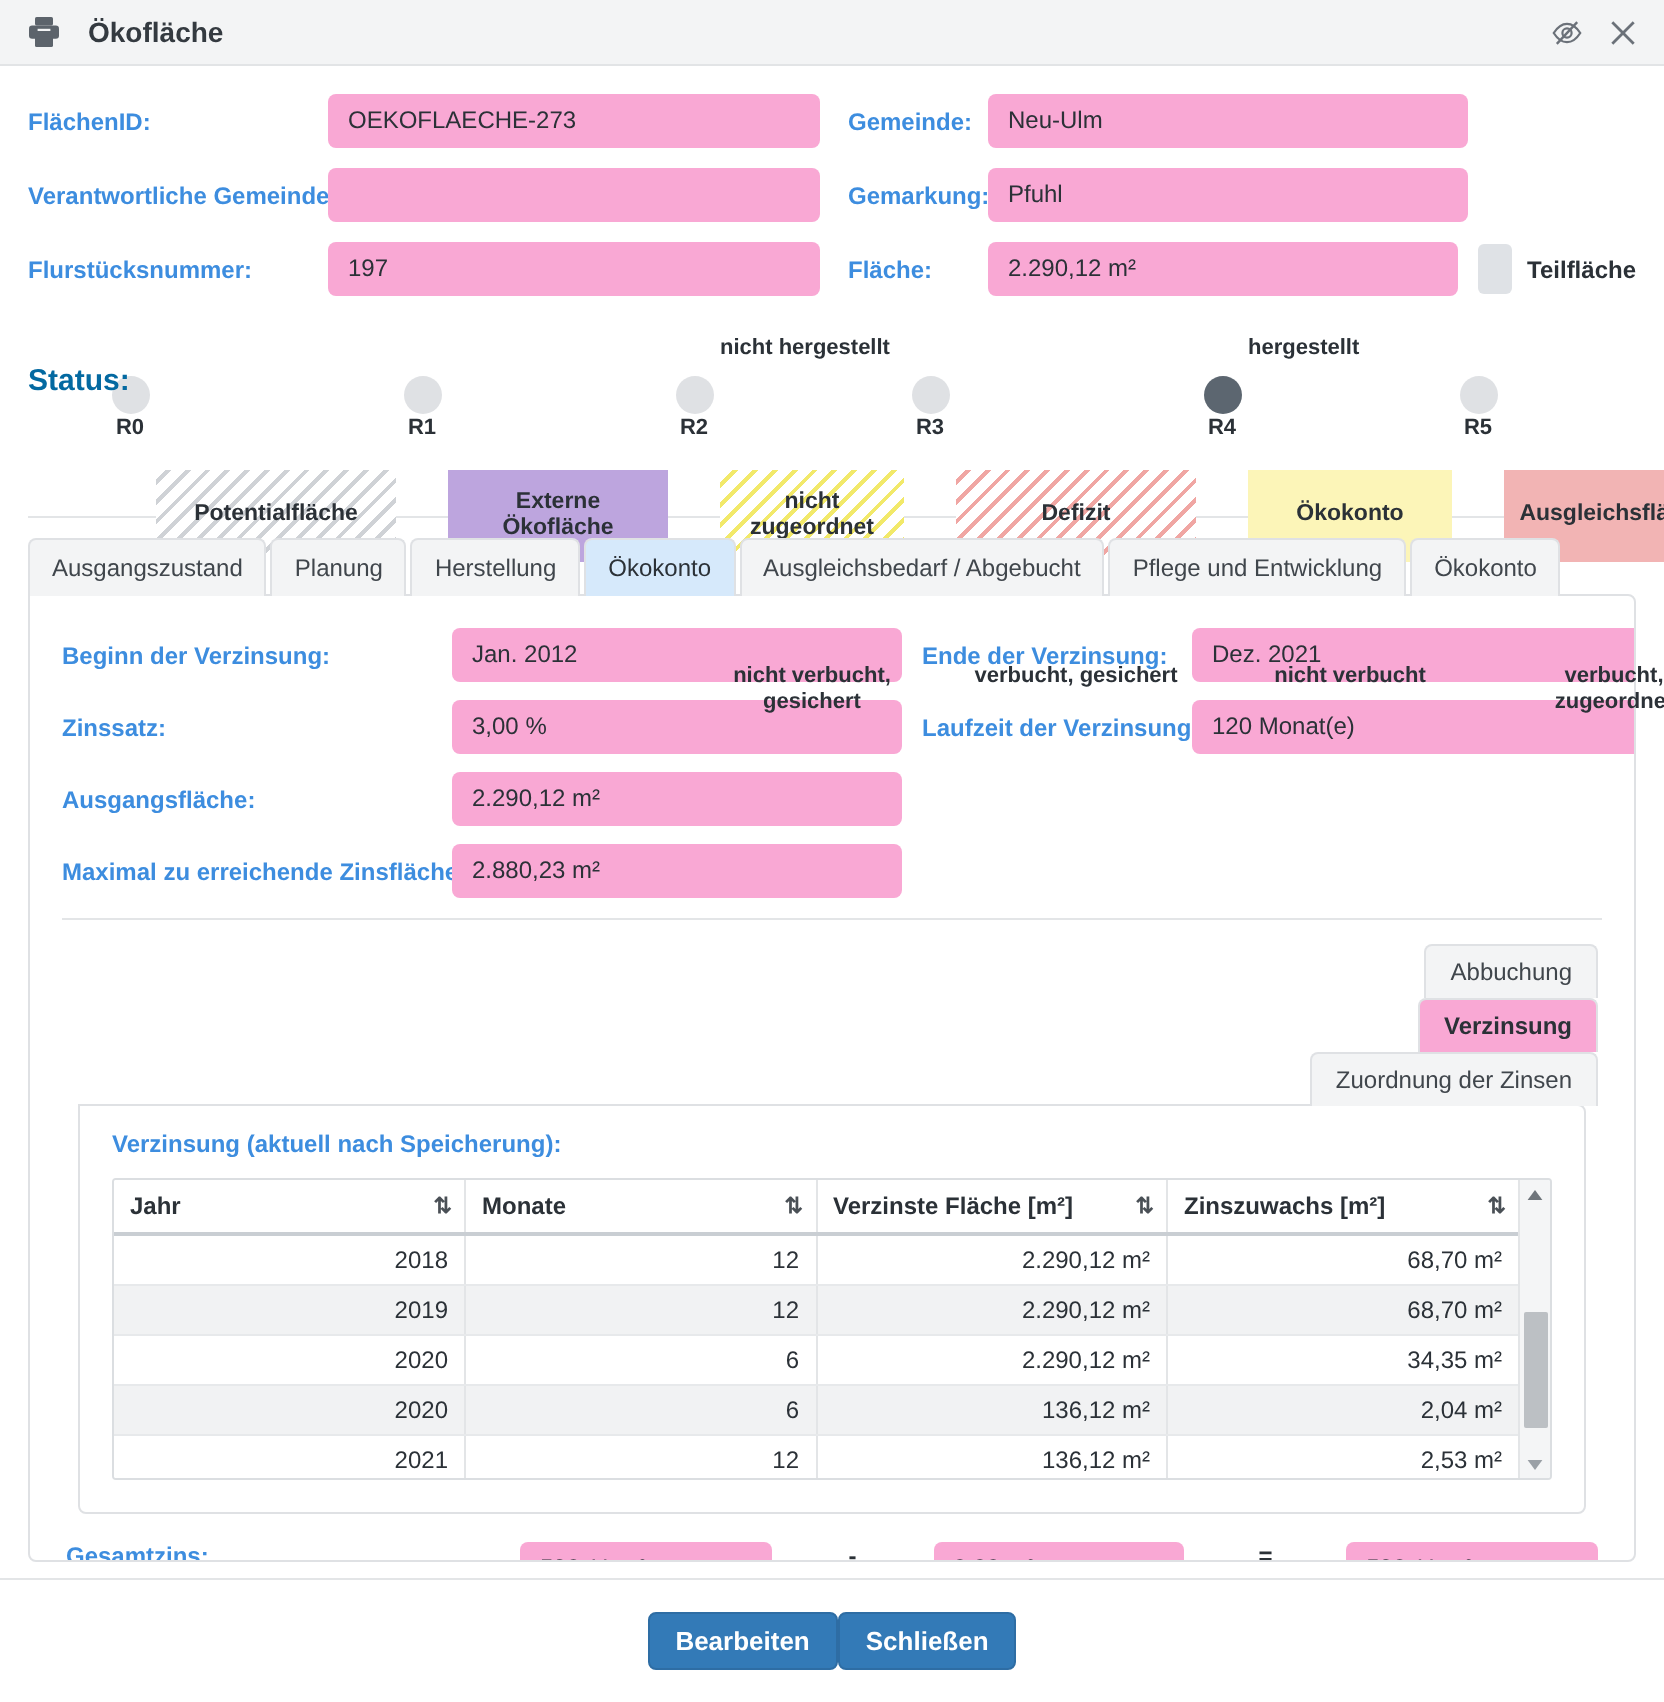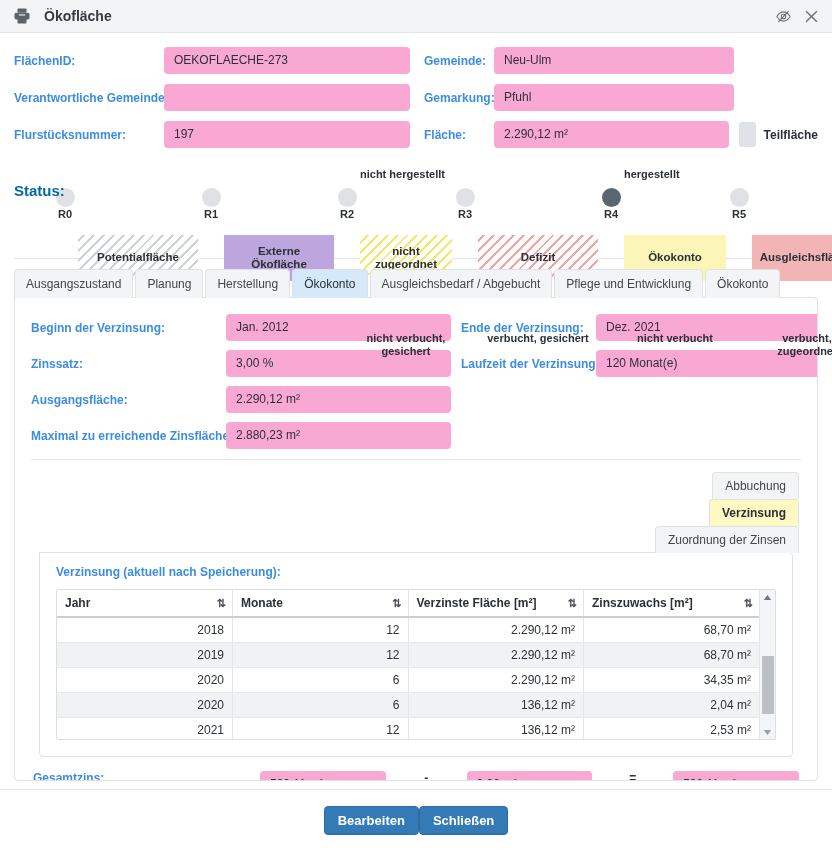--- a/index.html
+++ b/index.html
@@ -149,21 +149,21 @@
   .phr { height: 1px; background: #e3e5e7; margin: 10px 0 12px 0; }
 
   
   .innertabs { display: flex; align-items: flex-end; padding-left: 8px; position: relative; z-index: 2; flex-direction: column; }
   .itab {
     background: #f3f4f5; border: 1px solid #dfe1e4; border-bottom: none;
     border-radius: 4px 4px 0 0;
     padding: 6px 12px; font-size: 12px; color: #40464c;
     margin-right: 2px; cursor: pointer; white-space: nowrap;
   }
-  .itab.active { background: #fef9c3; color: #2b3137; font-weight: bold; }
+  .itab.active { background: #f9a8d4; color: #2b3137; font-weight: bold; }
 
   .innerpanel {
     margin: -1px 8px 0 8px;
     border: 1px solid #dfe1e4; border-radius: 0 4px 4px 4px;
     padding: 12px 16px 16px 16px;
     background: #ffffff;
   }
   .sect-title {
     color: #3d8ddf; font-size: 12px; font-weight: bold; margin-bottom: 10px;
   }

